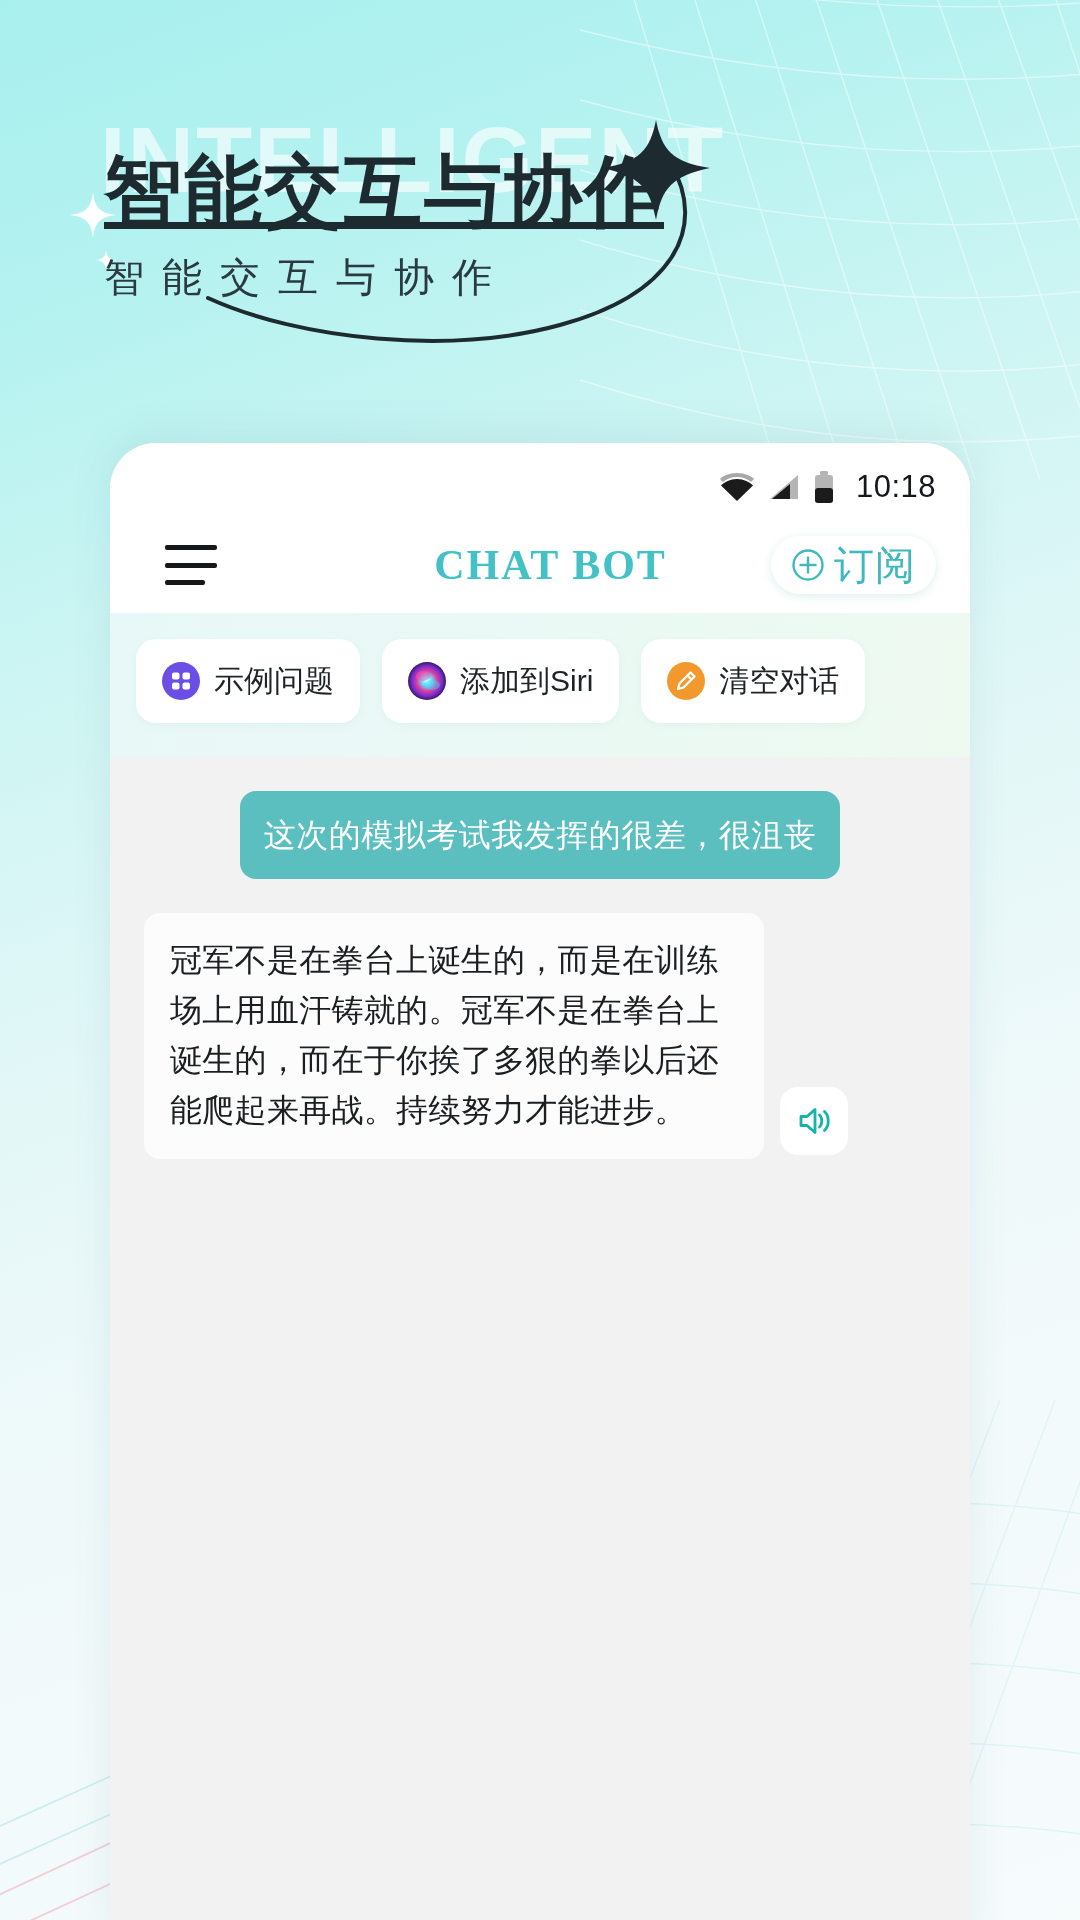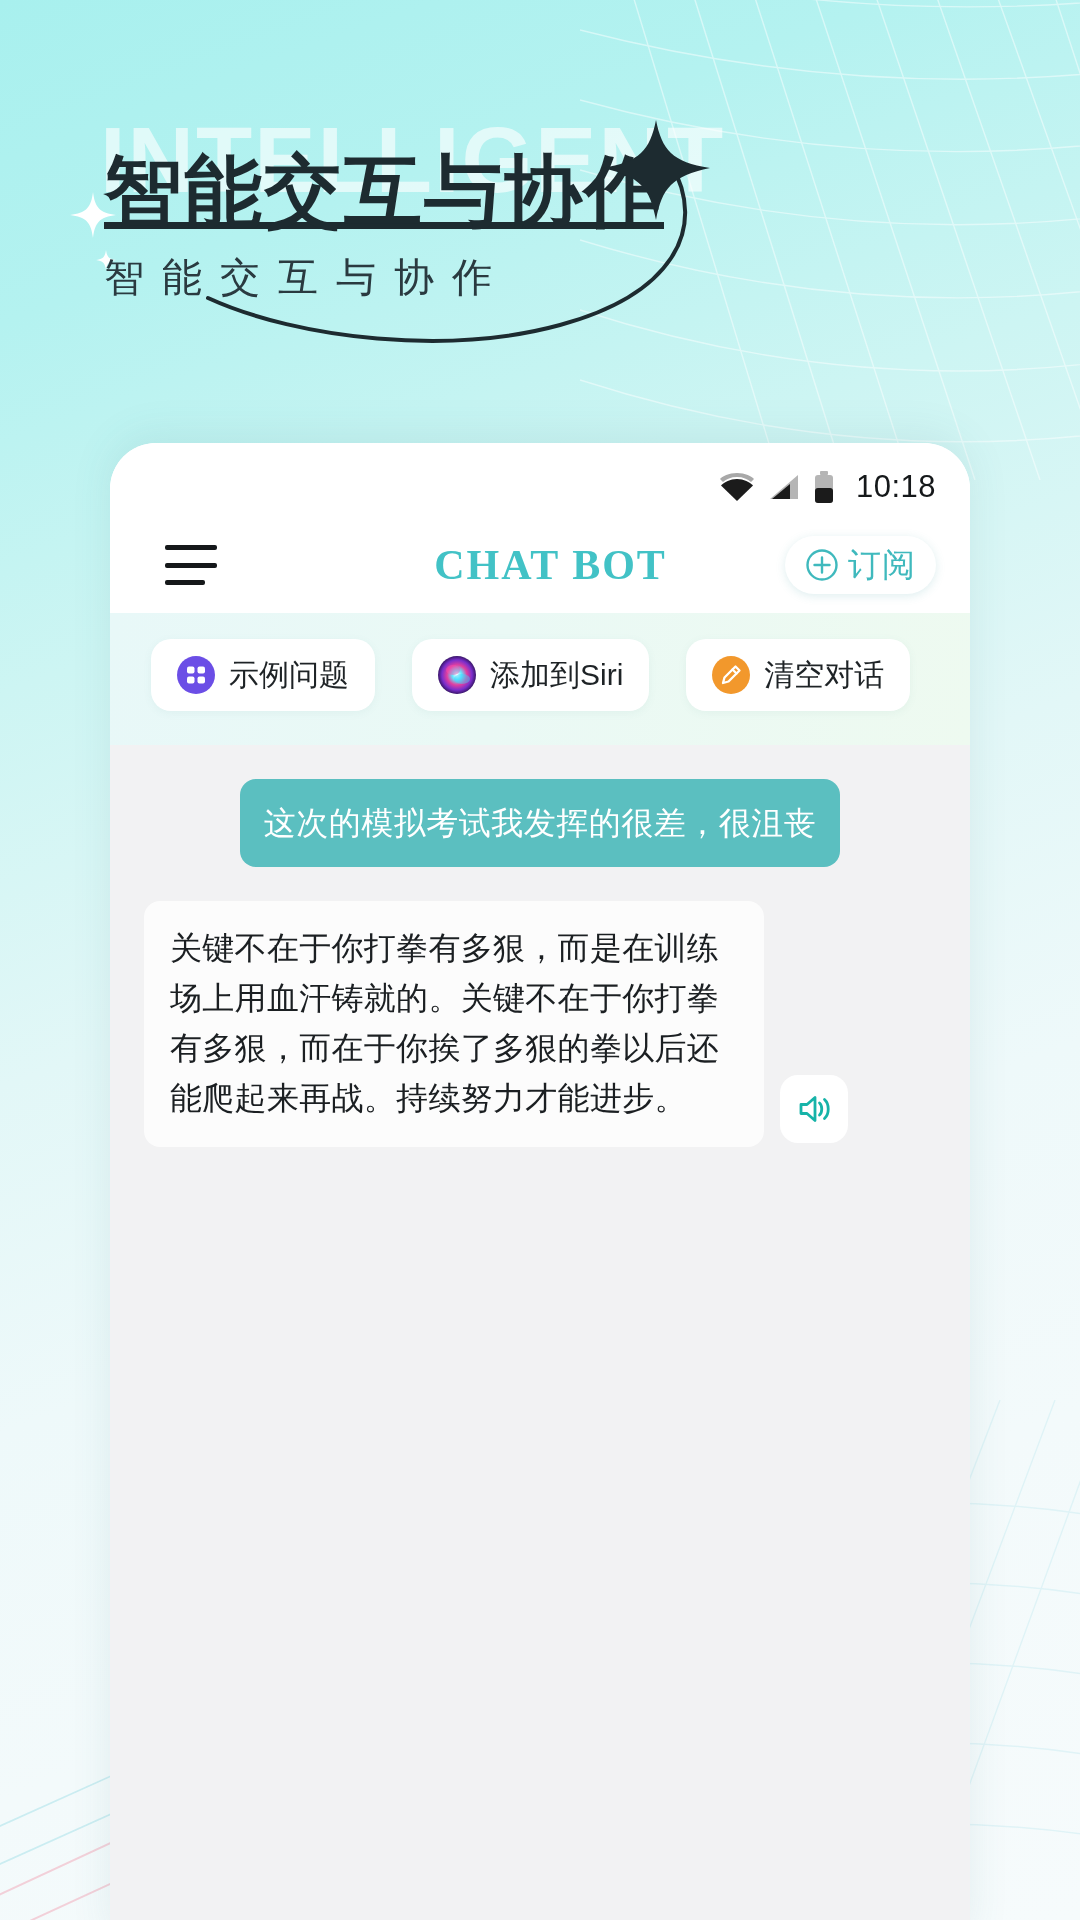--- a/index.html
+++ b/index.html
@@ -192,45 +192,44 @@
     border-radius: 29px;
     background: #ffffff;
     box-shadow: 0 2px 10px rgba(70,160,165,.18);
     display: flex;
     align-items: center;
     justify-content: center;
     gap: 9px;
     cursor: pointer;
   }
   .subscribe-btn .sub-label {
-    font-size: 33px;
+    font-size: 40px;
     color: #3fb9bd;
     letter-spacing: 1px;
   }
 
   
   .chips-strip {
     background: linear-gradient(100deg, #e8f8f8 0%, #eaf9f5 45%, #eefaf0 100%);
     padding: 26px 0 34px 26px;
     display: flex;
     gap: 22px;
     overflow: hidden;
   }
   .chip {
     flex: 0 0 auto;
-    height: 72px;
+    height: 84px;
     background: #ffffff;
     border-radius: 20px;
     display: flex;
     align-items: center;
     gap: 14px;
     padding: 0 26px;
     box-shadow: 0 2px 8px rgba(90,140,140,.07);
     cursor: pointer;
-    margin-left: 15px;
   }
   .chip-label {
     font-size: 30px;
     color: #1e2326;
     white-space: nowrap;
   }
   .chip-ico { width: 38px; height: 38px; flex: 0 0 auto; }
 
   
   .chat {
@@ -442,21 +441,21 @@
 
     </div>
 
     <div class="chat">
 
       <div class="row-user">
         <div class="bubble-user">这次的模拟考试我发挥的很差，很沮丧</div>
       </div>
 
       <div class="row-bot">
-        <div class="bubble-bot">关键不在于你打拳有多狠，而是在训练场上用血汗铸就的。关键不在于你打拳有多狠，而在于你挨了多狠的拳以后还能爬起来再战。持续努力才能进步。</div>
+        <div class="bubble-bot">冠军不是在拳台上诞生的，而是在训练场上用血汗铸就的。冠军不是在拳台上诞生的，而在于你挨了多狠的拳以后还能爬起来再战。持续努力才能进步。</div>
 
         <div class="speaker-btn">
           <svg width="42" height="42" viewBox="0 0 42 42">
             <path d="M8 16.5 L14 16.5 L22 9.5 L22 32.5 L14 25.5 L8 25.5 Z" fill="none" stroke="#16b3a8" stroke-width="2.8" stroke-linejoin="round"></path>
             <path d="M26.5 15 C29.5 17.5 29.5 24.5 26.5 27" fill="none" stroke="#16b3a8" stroke-width="2.8" stroke-linecap="round"></path>
             <path d="M31.5 11.5 C36.5 16 36.5 26 31.5 30.5" fill="none" stroke="#16b3a8" stroke-width="2.8" stroke-linecap="round"></path>
           </svg>
         </div>
       </div>
 

